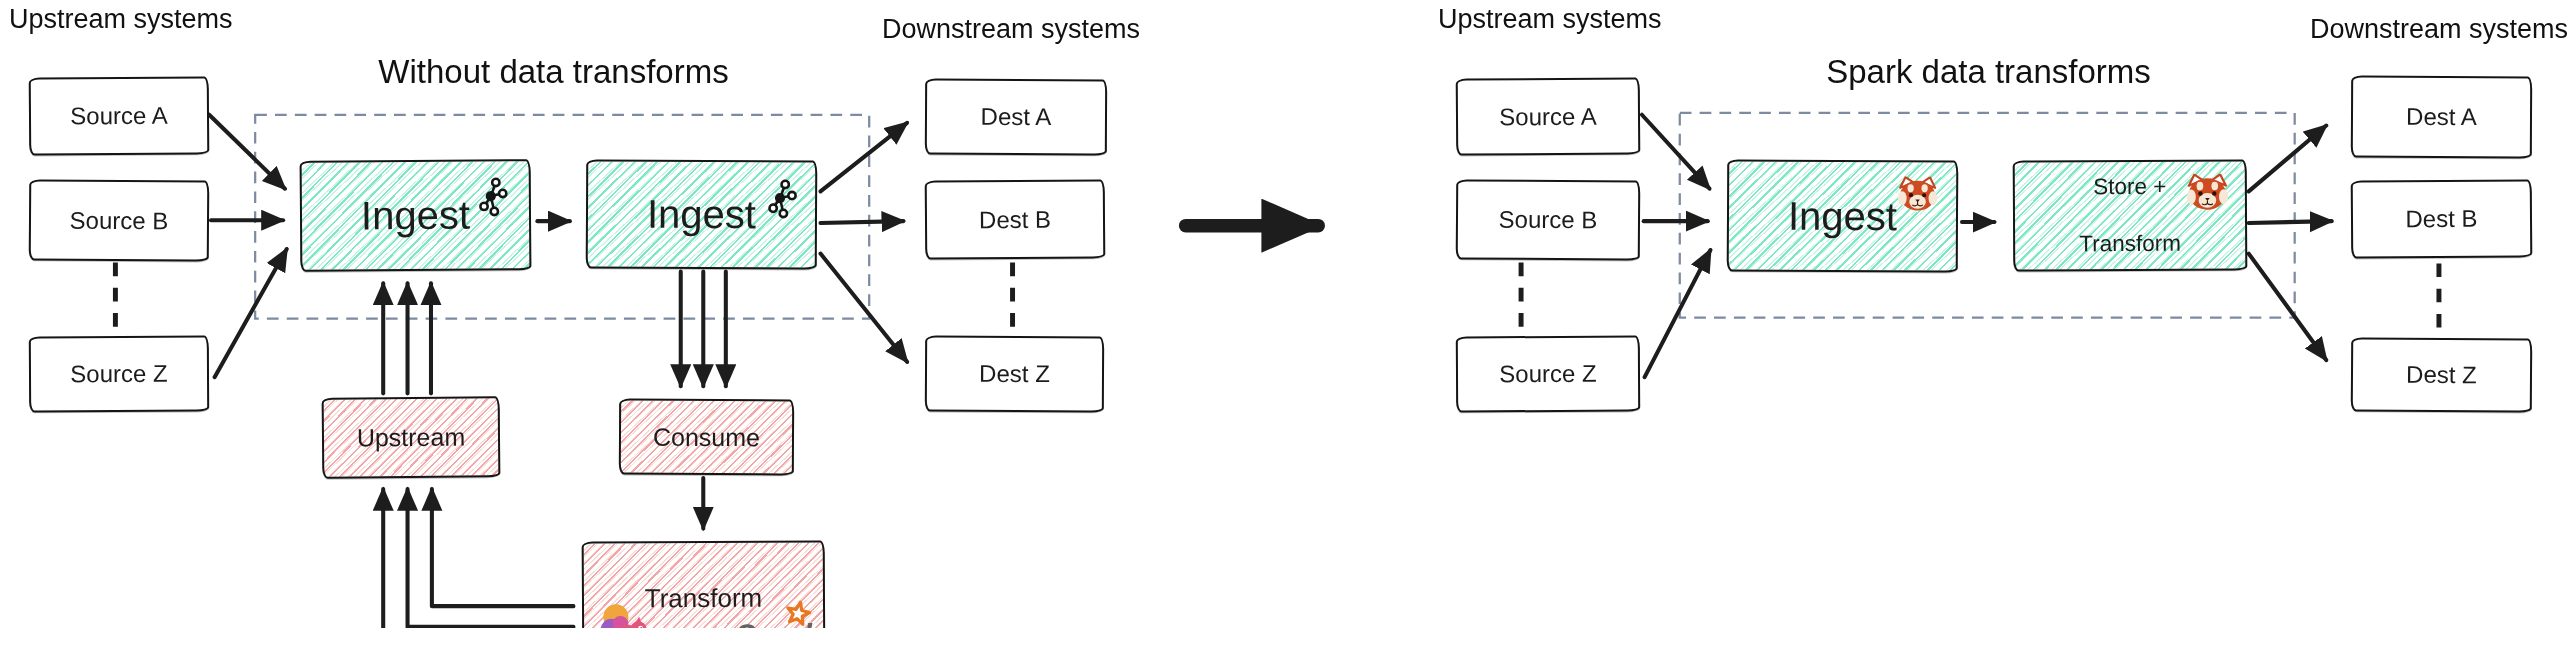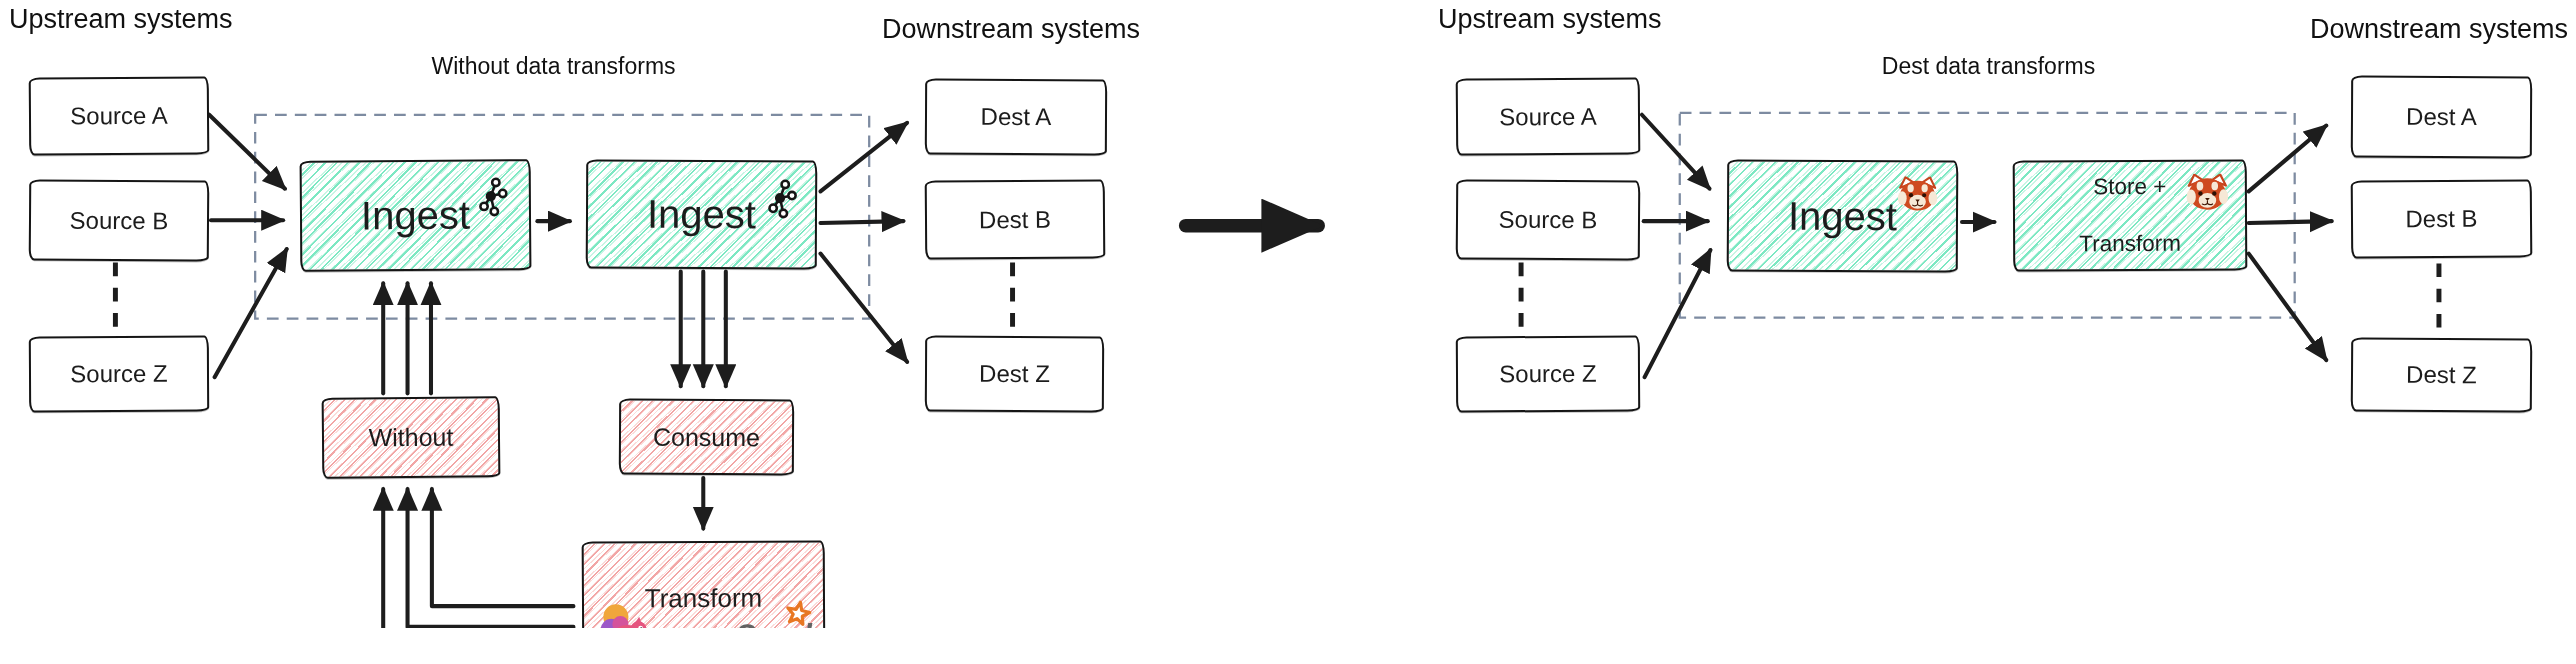--- a/index.html
+++ b/index.html
@@ -3,21 +3,21 @@
 <meta charset="utf-8">
 <style>
   html,body{margin:0;padding:0;background:#ffffff;}
   .canvas{
     position:relative; width:2576px; height:628px; background:#fff;
     font-family:"Liberation Sans", sans-serif; color:var(--ink,#1d1d1d);
     overflow:hidden;
   }
   .overlay{position:absolute;left:0;top:0;width:2576px;height:665px;pointer-events:none;}
   .hdr{position:absolute;font-size:27px;color:#111;white-space:nowrap;}
-  .ttl{position:absolute;font-size:23px;color:#111;text-align:center;white-space:nowrap;}
+  .ttl{position:absolute;font-size:33px;color:#111;text-align:center;white-space:nowrap;}
   .sbox{
     position:absolute; border:2.7px solid #151515; background:#fff;
     border-radius:10.8px 4.5px 12.6px 5.4px / 5.4px 12.6px 4.5px 10.8px;
     display:flex; align-items:center; justify-content:center;
     transform:rotate(var(--rot,0deg));
     box-shadow:0 0.9px 0 rgba(20,20,20,.25);
   }
   .lbl{font-size:24px;color:#1c1c1c;white-space:nowrap;}
   .biglbl{font-size:40px;}
   .midlbl{font-size:25px;}
@@ -153,21 +153,21 @@
     <span class="lbl">Dest A</span>
   </div>
   <div class="sbox" style="left:925px;top:180px;width:176px;height:75px;--rot:-0.4deg">
     <span class="lbl">Dest B</span>
   </div>
   <div class="sbox" style="left:925px;top:336px;width:175px;height:72px;--rot:0.3deg">
     <span class="lbl">Dest Z</span>
   </div>
 
   <div class="sbox pink" style="left:322px;top:397px;width:174px;height:77px;--rot:-0.5deg">
-    <span class="lbl midlbl">Without</span>
+    <span class="lbl midlbl">Upstream</span>
   </div>
   <div class="sbox pink" style="left:619px;top:399px;width:171px;height:72px;--rot:0.3deg">
     <span class="lbl midlbl">Consume</span>
   </div>
 
   <div class="sbox pink" style="left:582px;top:541px;width:239px;height:120px;--rot:-0.3deg;justify-content:flex-start;align-items:flex-start;">
     <div class="tlabel">Transform</div>
 
     <svg class="boxicon" style="left:12.6px;top:58px;" width="52" height="56" viewBox="0 0 58 62">
       <circle cx="21" cy="17" r="14" fill="#F0A63C"></circle>
@@ -183,21 +183,21 @@
     </svg>
 
     <svg class="boxicon" style="left:151px;top:56px;" width="85" height="54" viewBox="0 0 94 60">
       <text x="0" y="52" font-size="34" class="sparkword" fill="#636363">Spark</text>
       <polygon points="70,4 73.2,12.6 82.4,13 75.2,18.7 77.6,27.5 70,22.5 62.4,27.5 64.8,18.7 57.6,13 66.8,12.6" fill="#ffffff" stroke="#E87722" stroke-width="3.6" stroke-linejoin="round" transform="rotate(12 70 16)"></polygon>
     </svg>
   </div>
 
   <div class="hdr" style="left:1438px;top:3.6px;">Upstream systems</div>
   <div class="hdr" style="left:2310px;top:13.5px;">Downstream systems</div>
-  <div class="ttl" style="left:1808px;top:53px;width:361px;">Dest data transforms</div>
+  <div class="ttl" style="left:1808px;top:53px;width:361px;">Spark data transforms</div>
 
   <div class="sbox" style="left:1456px;top:78px;width:180px;height:73px;--rot:-0.4deg">
     <span class="lbl">Source A</span>
   </div>
   <div class="sbox" style="left:1456px;top:180px;width:180px;height:76px;--rot:0.4deg">
     <span class="lbl">Source B</span>
   </div>
   <div class="sbox" style="left:1456px;top:336px;width:180px;height:72px;--rot:-0.3deg">
     <span class="lbl">Source Z</span>
   </div>

